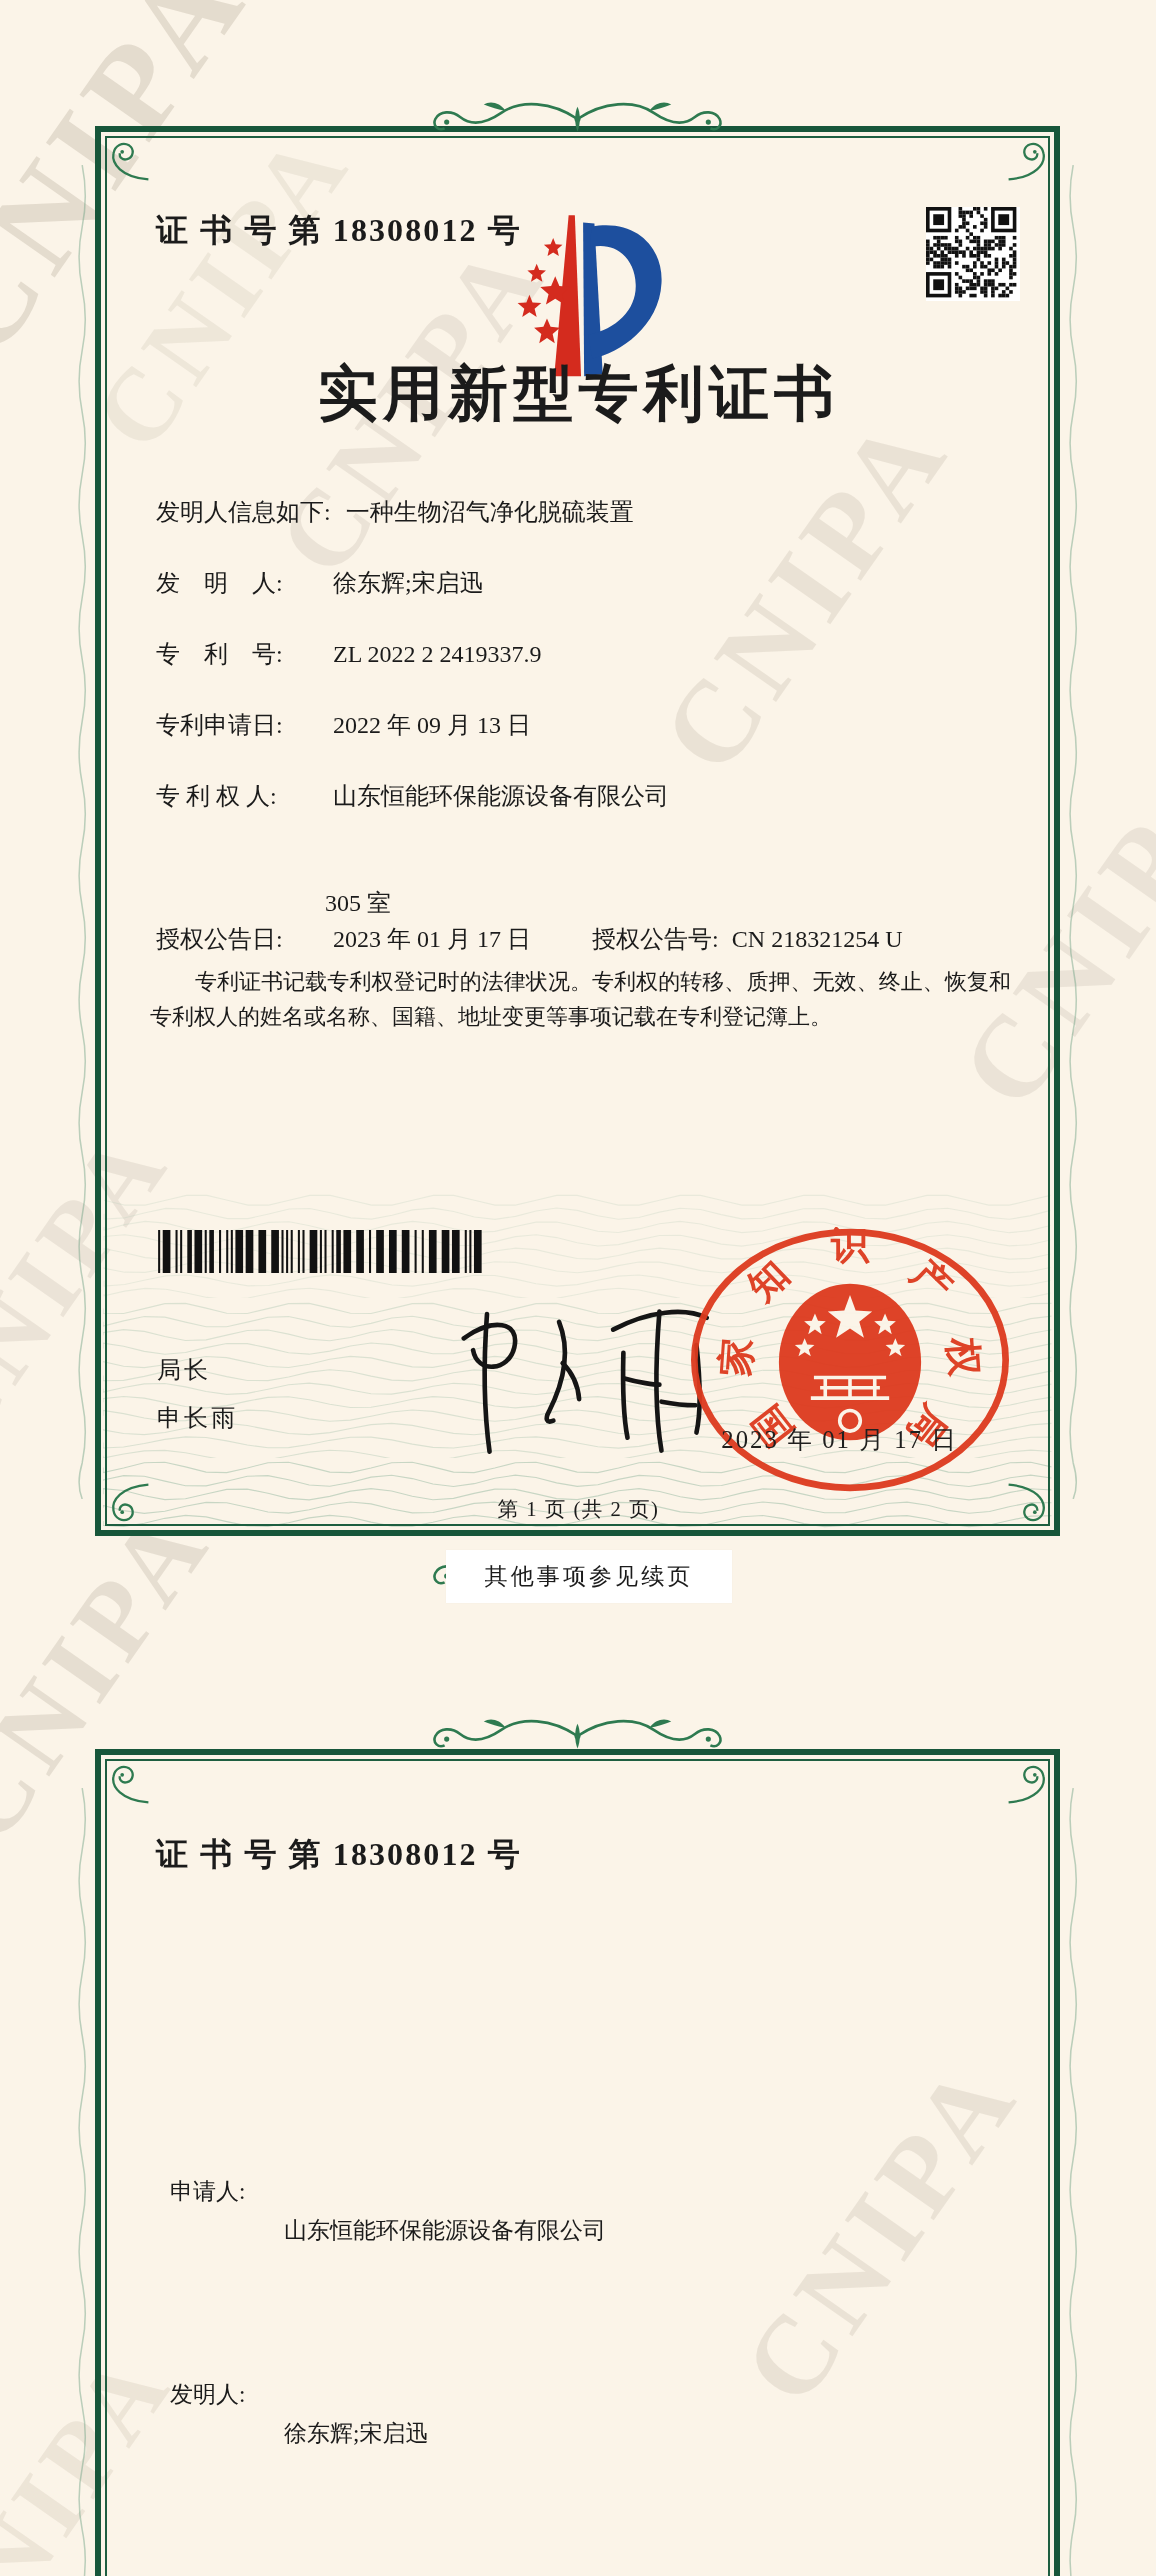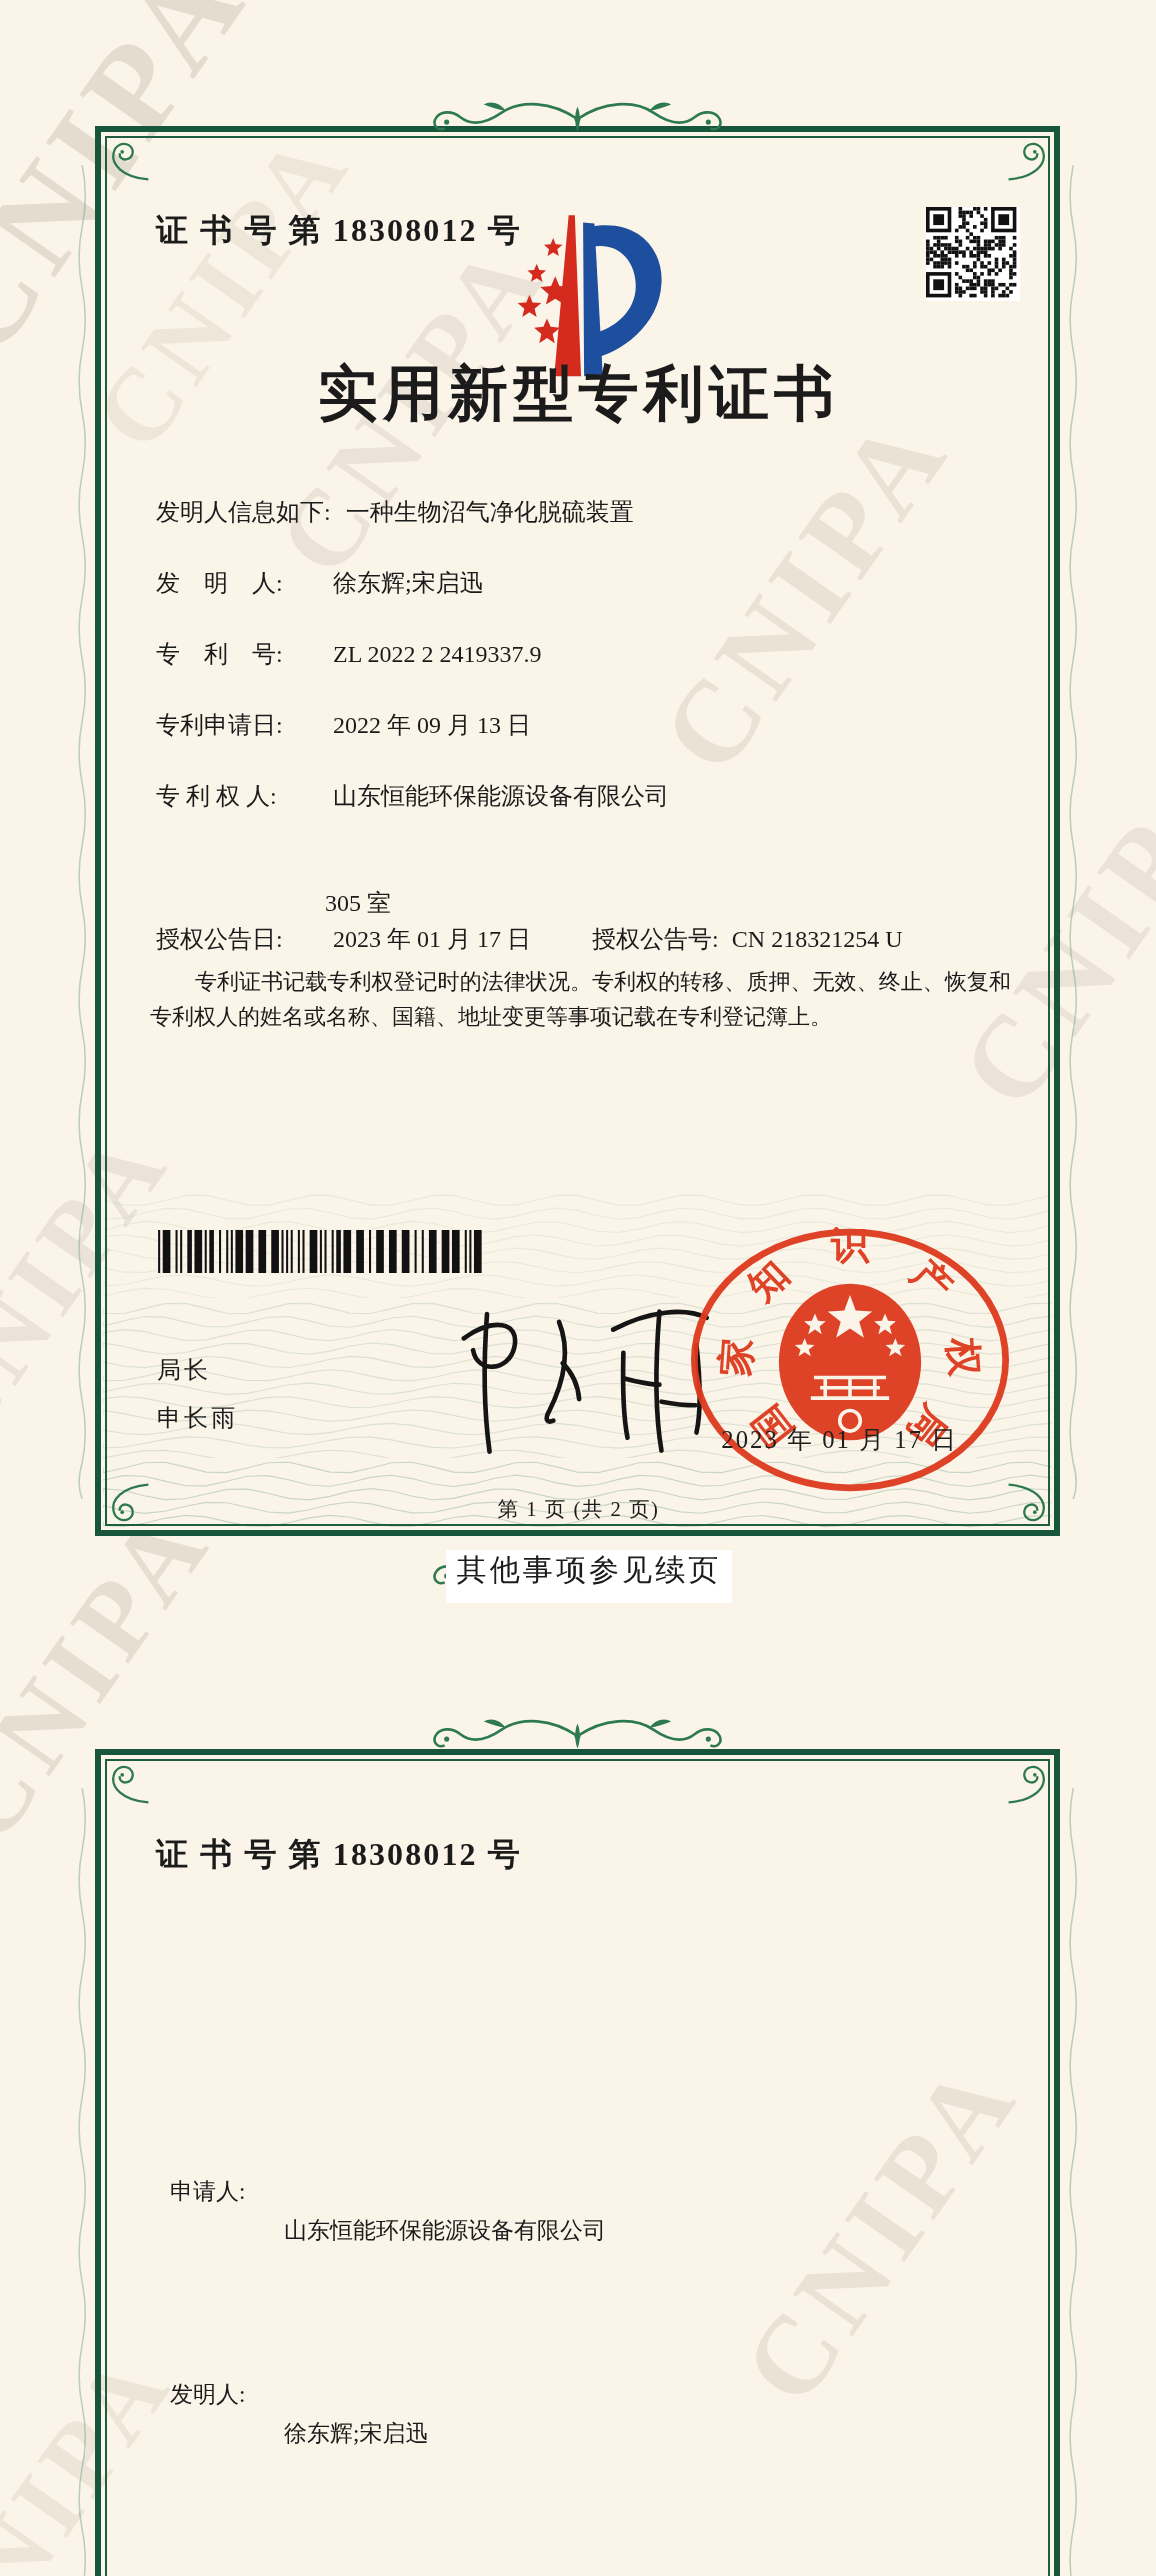--- a/index.html
+++ b/index.html
@@ -11,21 +11,21 @@
   .frame::after{content:"";position:absolute;inset:3.6px;border:2.1px solid #1d5e40;}
   .certno{font-size:32px;letter-spacing:2.1px;font-weight:bold;}
   .title{font-size:60px;font-weight:bold;letter-spacing:5.2px;text-align:center;width:100%;}
   .fieldrow{position:absolute;left:156px;font-size:24px;white-space:nowrap;}
   .fieldrow .lab{display:inline-block;min-width:162px;}
   .fieldrow .val{margin-left:15px;}
   .para{position:absolute;left:150px;width:861px;font-size:22px;line-height:35px;text-align:justify;}
   .para p{margin:0;text-indent:45px;}
   .footer{position:absolute;width:965px;left:96px;text-align:center;font-size:20.6px;letter-spacing:1.5px;}
   .vine{position:absolute;opacity:.45;}
-  .notebox{position:absolute;background:#ffffff;display:flex;align-items:flex-start;justify-content:center;font-size:30px;letter-spacing:3.1px;box-shadow:0 0 1px rgba(0,0,0,.05);}
+  .notebox{position:absolute;background:#ffffff;display:flex;align-items:center;justify-content:center;font-size:23px;letter-spacing:3.1px;box-shadow:0 0 1px rgba(0,0,0,.05);}
   svg{display:block;}
 </style>
 </head>
 <body>
 
 <div id="canvas">
 
   <svg width="0" height="0" style="position:absolute">
     <defs>
       <g id="flourish-half">

